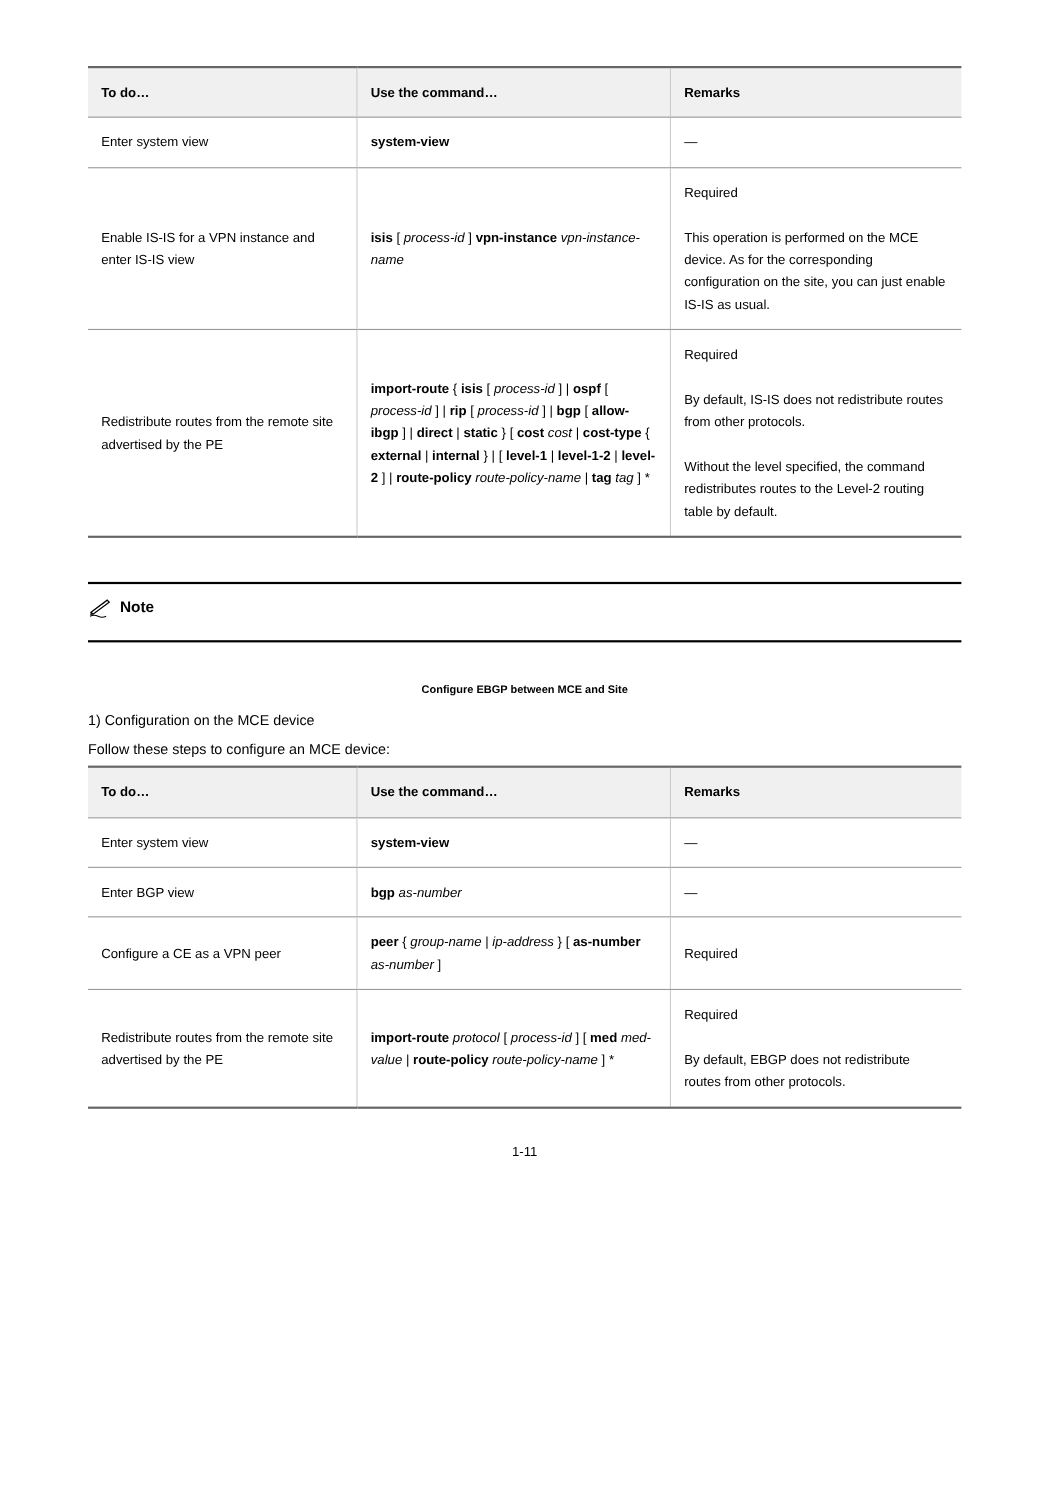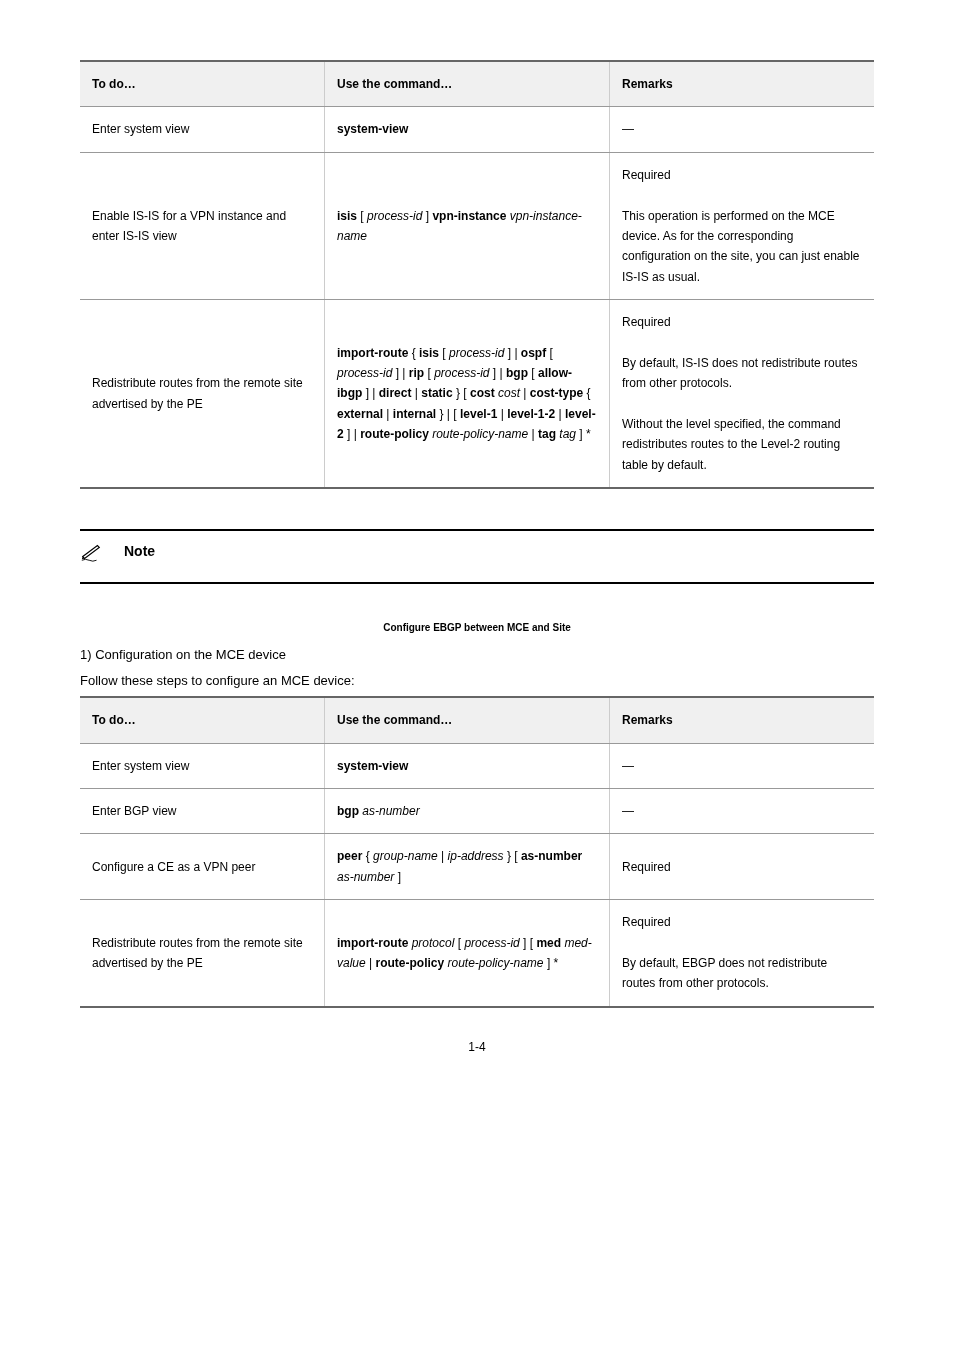--- a/index.html
+++ b/index.html
@@ -57,21 +57,21 @@
     margin: 40px 0 0 0;
     border-top: 2px solid #000;
     border-bottom: 2px solid #000;
     padding: 10px 0 14px 0;
   }
   .note-head {
     font-weight: bold;
     font-size: 14px;
     display: flex;
     align-items: center;
-    gap: 22px;
+    gap: 7px;
     margin-bottom: 6px;
   }
   .note-icon {
     width: 22px;
     height: 20px;
     display: inline-block;
   }
   .note-text {
     font-size: 13px;
     text-align: justify;
@@ -172,13 +172,13 @@
       <td>Required</td>
     </tr>
     <tr>
       <td>Redistribute routes from the remote site advertised by the PE</td>
       <td><span class="cmd-text">import-route</span> <span class="param-text">protocol</span> [ <span class="param-text">process-id</span> ] [ <span class="cmd-text">med</span> <span class="param-text">med-value</span> | <span class="cmd-text">route-policy</span> <span class="param-text">route-policy-name</span> ] *</td>
       <td>Required<br><br>By default, EBGP does not redistribute routes from other protocols.</td>
     </tr>
   </tbody>
 </table>
 
-<div class="page-num">1-4</div>
+<div class="page-num">1-11</div>
 
 </body></html>

